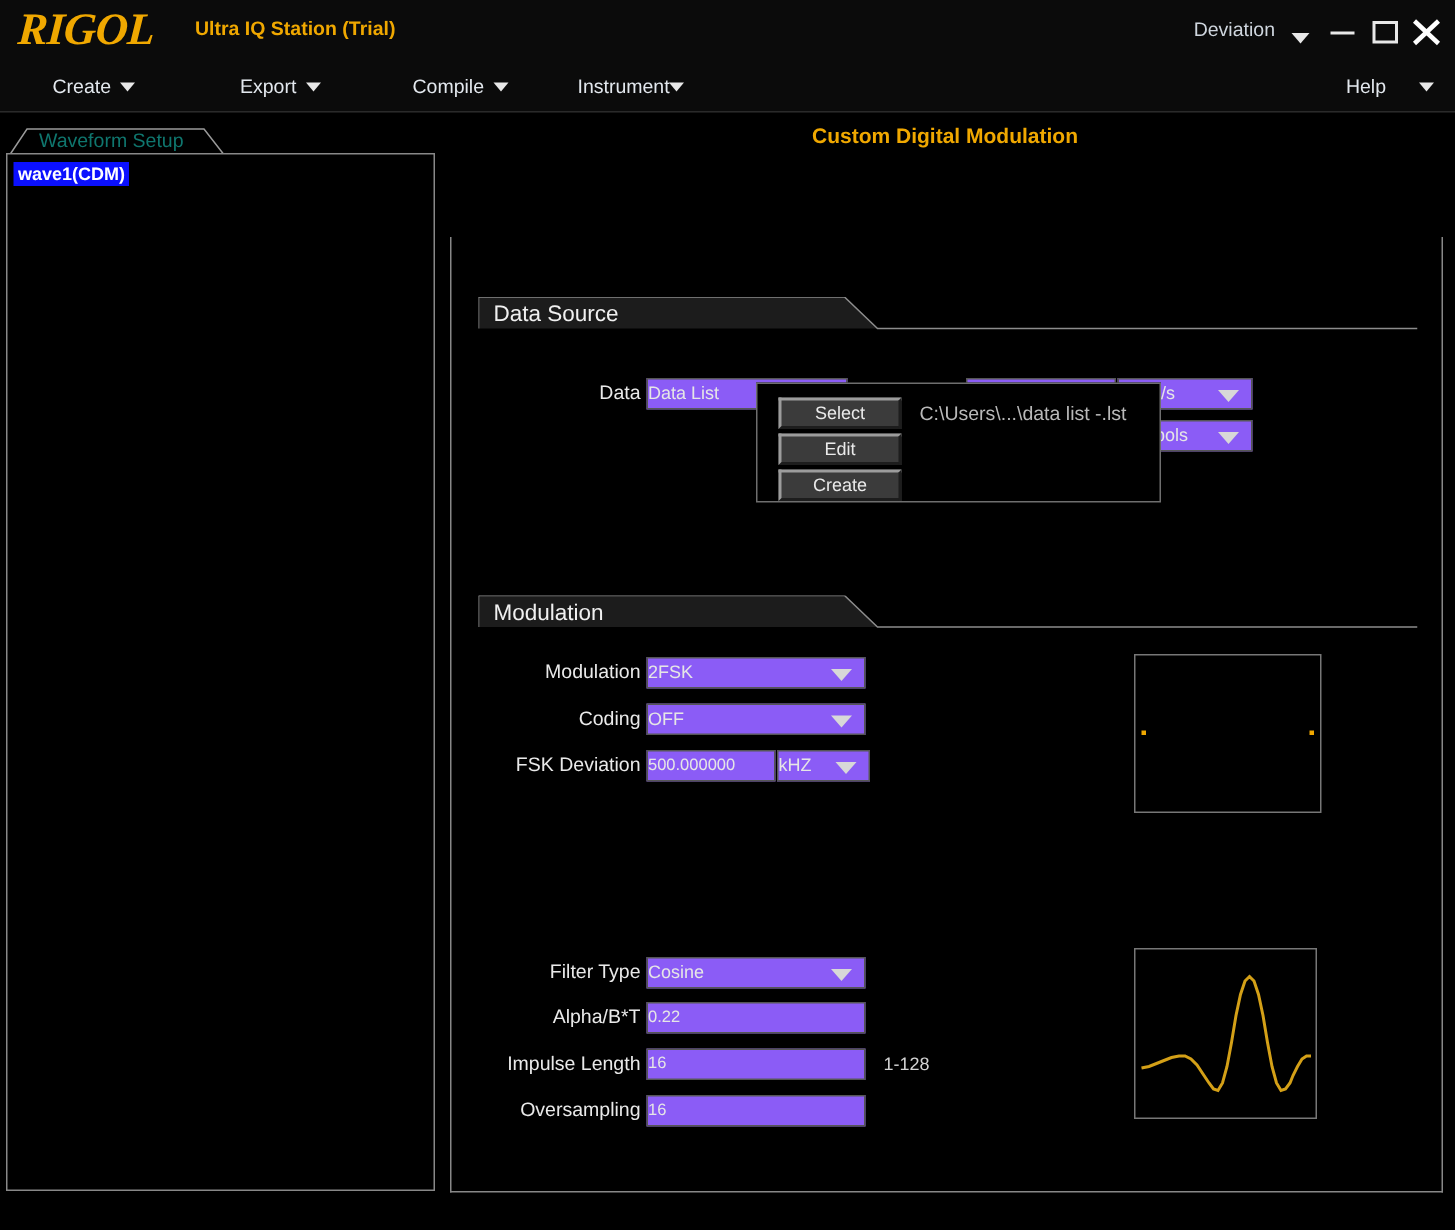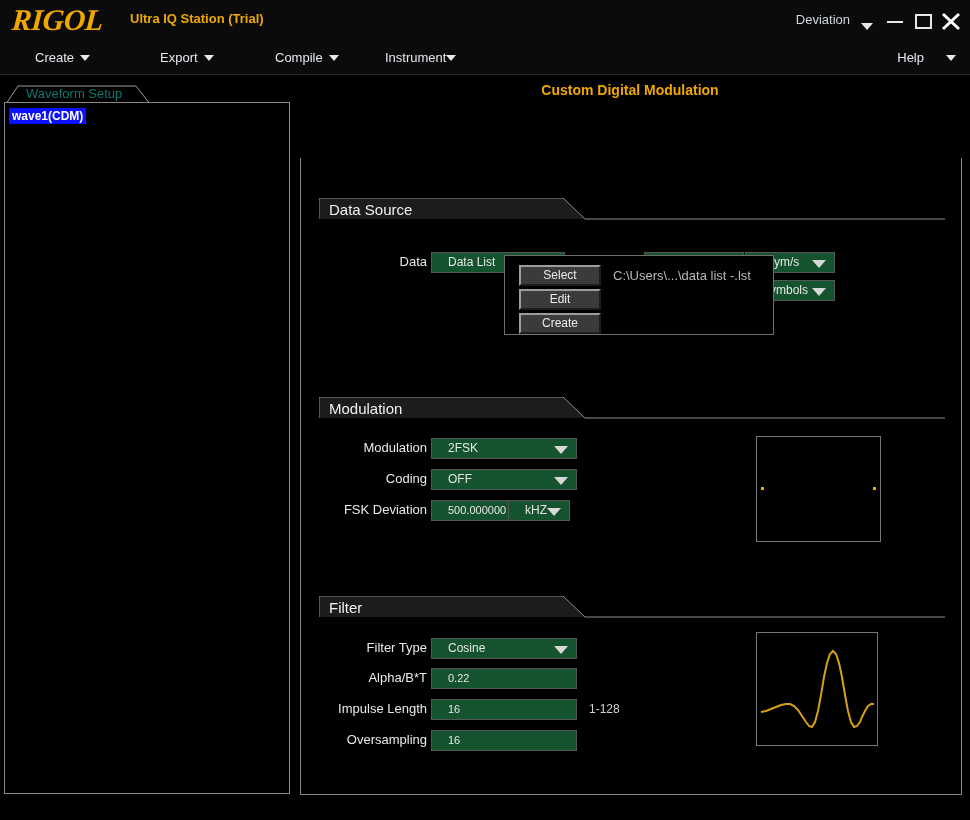--- a/index.html
+++ b/index.html
@@ -201,28 +201,28 @@
   
   .lbl {
     position: absolute;
     font-size: 13px;
     color: #e9e9e9;
     text-align: right;
     white-space: nowrap;
   }
   .field {
     position: absolute;
-    background: #14532d;
+    background: #8b5cf6;
     border: 1px solid #565656;
     box-sizing: border-box;
     height: 21px;
     font-size: 11px;
     color: #e6e6e6;
     line-height: 19px;
-    padding-left: 16px;
+    padding-left: 0;
     overflow: hidden;
     white-space: nowrap;
   }
   .field.val { font-family: "Liberation Sans", sans-serif; }
   .field.ddn { font-size: 12px; line-height: 19px; }
   .field .dd-caret {
     position: absolute;
     right: 8px; top: 7px;
     width: 0; height: 0;
     border-left: 7px solid transparent;
@@ -406,38 +406,30 @@
     </div>
 
     <div class="lbl" style="left:30px; top:313px; width:96px;">Coding</div>
     <div class="field ddn" style="left:130px; top:311px; width:146px;">
       <span>OFF</span>
       <span class="dd-caret"></span>
     </div>
 
     <div class="lbl" style="left:6px; top:344px; width:120px;">FSK Deviation</div>
     <div class="field val" style="left:130px; top:342px; width:86px;">500.000000</div>
-    <div class="field ddn" style="left:207px; top:342px; width:62px;">
+    <div class="field ddn" style="left:217px; top:342px; width:62px;">
       <span>kHZ</span>
       <span class="dd-caret"></span>
     </div>
 
     <div class="preview prev-constellation">
       <div class="dot" style="left:4px; top:50px;"></div>
       <div class="dot" style="left:116px; top:50px;"></div>
     </div>
 
-    <div class="section sec-filter">
-      <svg class="bar" width="626" height="22" viewBox="0 0 626 22" preserveAspectRatio="none">
-        <path d="M0,0 L244,0 L266,21 L0,21 Z" fill="#1c1c1c"></path>
-        <path d="M0,0 L244,0 L266,21 L626,21" fill="none" stroke="#8c8c8c" stroke-width="1"></path>
-        <line x1="0" y1="0" x2="0" y2="21" stroke="#8c8c8c" stroke-width="1"></line>
-      </svg>
-      <div class="stitle">Filter</div>
-    </div>
 
     <div class="lbl" style="left:26px; top:482px; width:100px;">Filter Type</div>
     <div class="field ddn" style="left:130px; top:480px; width:146px;">
       <span>Cosine</span>
       <span class="dd-caret"></span>
     </div>
 
     <div class="lbl" style="left:26px; top:512px; width:100px;">Alpha/B*T</div>
     <div class="field val" style="left:130px; top:510px; width:146px;">0.22</div>
 

